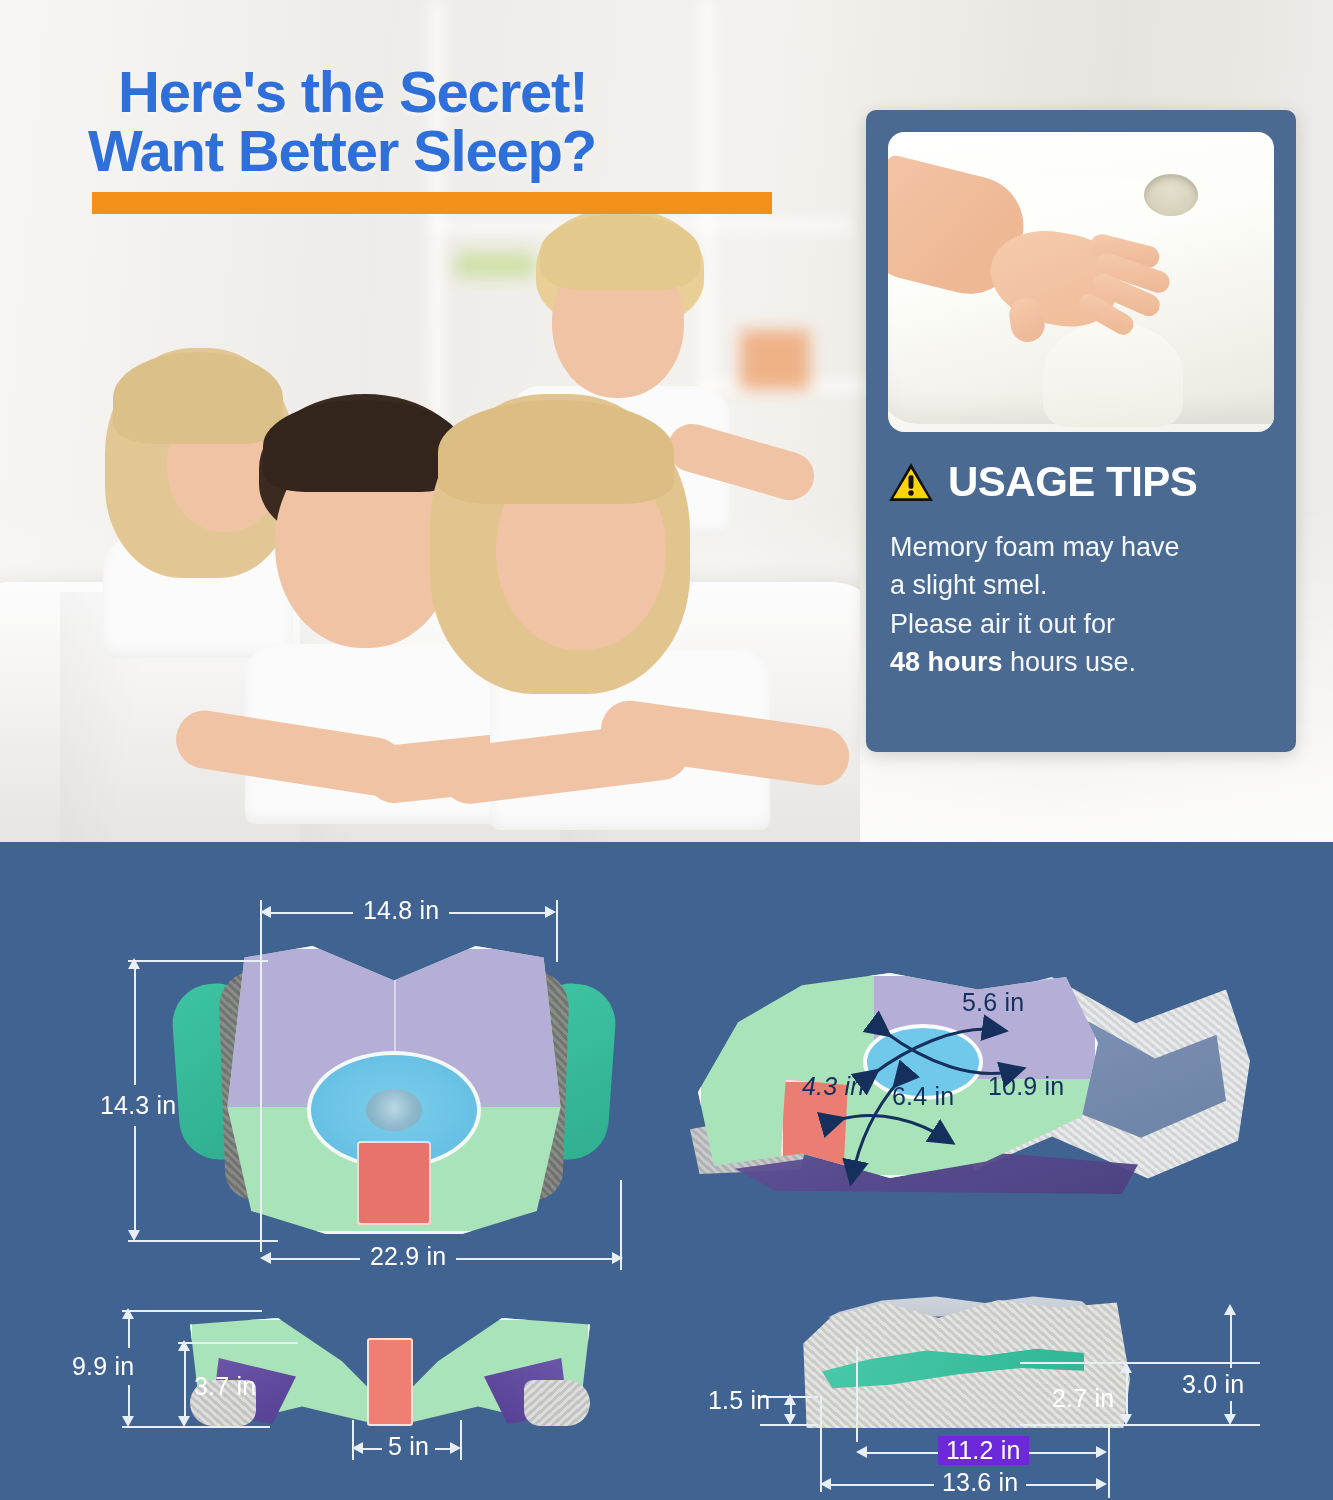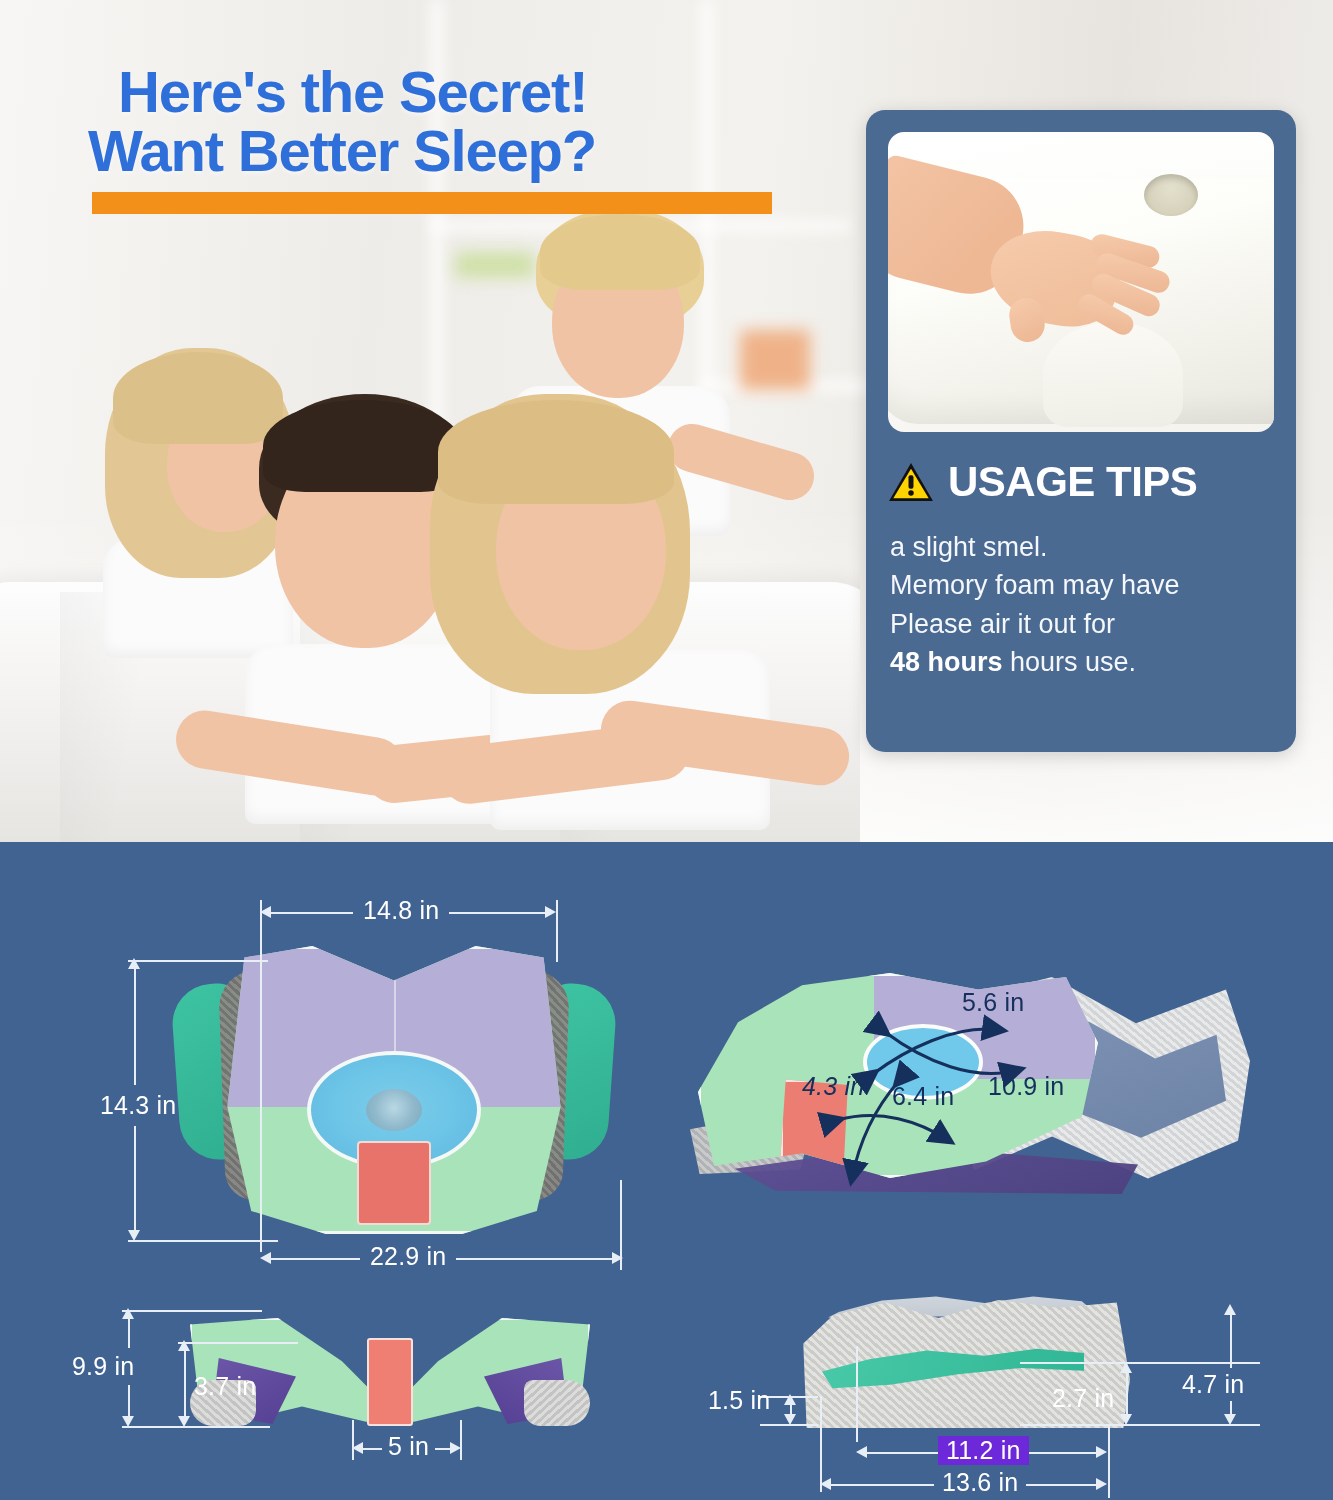--- a/index.html
+++ b/index.html
@@ -67,21 +67,21 @@
     letter-spacing: -1.2px; line-height: 1.02;
     text-shadow: 0 2px 4px rgba(255,255,255,0.55);
     white-space: nowrap;
   }
   .headline-line.l2 { margin-left: 30px; }
 
   
   .tips-panel {
     position: absolute; left: 866px; top: 110px;
     width: 430px; height: 642px;
-    background: #4B6A92; border-radius: 19px;
+    background: #4B6A92; border-radius: 10px;
     box-shadow: 0 4px 18px rgba(0,0,0,0.16);
     z-index: 5;
   }
   .tips-photo {
     position: absolute; left: 22px; top: 22px;
     width: 386px; height: 300px;
     border-radius: 16px; overflow: hidden;
     background: linear-gradient(170deg,#ffffff 0%,#fbfbf8 55%,#f4f3ee 100%);
   }
   .foam-body {
@@ -379,22 +379,22 @@
       <svg class="warn-icon" viewBox="0 0 48 44">
         <polygon points="24,2 47,42 1,42" fill="#111111"></polygon>
         <polygon points="24,8 42.5,39 5.5,39" fill="#FFD400"></polygon>
         <rect x="21.4" y="15" width="5.2" height="14" rx="2" fill="#111111"></rect>
         <circle cx="24" cy="33.5" r="2.9" fill="#111111"></circle>
       </svg>
       <span class="tips-title">USAGE TIPS</span>
     </div>
 
     <div class="tips-body">
+      <div>Memory foam may have</div>
       <div>a slight smel.</div>
-      <div>Memory foam may have</div>
       <div>Please air it out for</div>
       <div><b>48 hours</b><span> hours use.</span></div>
     </div>
   </div>
 </div>
 
 <div class="spec-section"></div>
 
 <div class="pillow-top">
   <div class="wing left"></div>
@@ -501,21 +501,21 @@
 <div class="dimline v" style="left:790px;top:1400px;height:20px;"></div>
 <div class="arrowhead ah-u" style="left:784px;top:1394px;"></div>
 <div class="arrowhead ah-d" style="left:784px;top:1414px;"></div>
 <div class="dimlabel" style="left:708px;top:1386px;">1.5 in</div>
 
 <div class="dimline h" style="left:1020px;top:1362px;width:240px;"></div>
 <div class="dimline h" style="left:1020px;top:1424px;width:240px;"></div>
 <div class="dimline v" style="left:1230px;top:1310px;height:108px;"></div>
 <div class="arrowhead ah-u" style="left:1224px;top:1304px;"></div>
 <div class="arrowhead ah-d" style="left:1224px;top:1414px;"></div>
-<div class="dimlabel" style="left:1176px;top:1368px;background:#416391;padding:2px 6px;">4.7 in</div>
+<div class="dimlabel" style="left:1176px;top:1368px;background:#416391;padding:2px 6px;">3.0 in</div>
 
 <div class="dimline v" style="left:1126px;top:1368px;height:52px;"></div>
 <div class="arrowhead ah-u" style="left:1120px;top:1362px;"></div>
 <div class="arrowhead ah-d" style="left:1120px;top:1414px;"></div>
 <div class="dimlabel" style="left:1052px;top:1384px;">2.7 in</div>
 
 <div class="dimline v" style="left:856px;top:1346px;height:96px;"></div>
 <div class="dimline v" style="left:1108px;top:1424px;height:74px;"></div>
 <div class="dimline h" style="left:864px;top:1452px;width:238px;"></div>
 <div class="arrowhead ah-l" style="left:856px;top:1446px;"></div>

